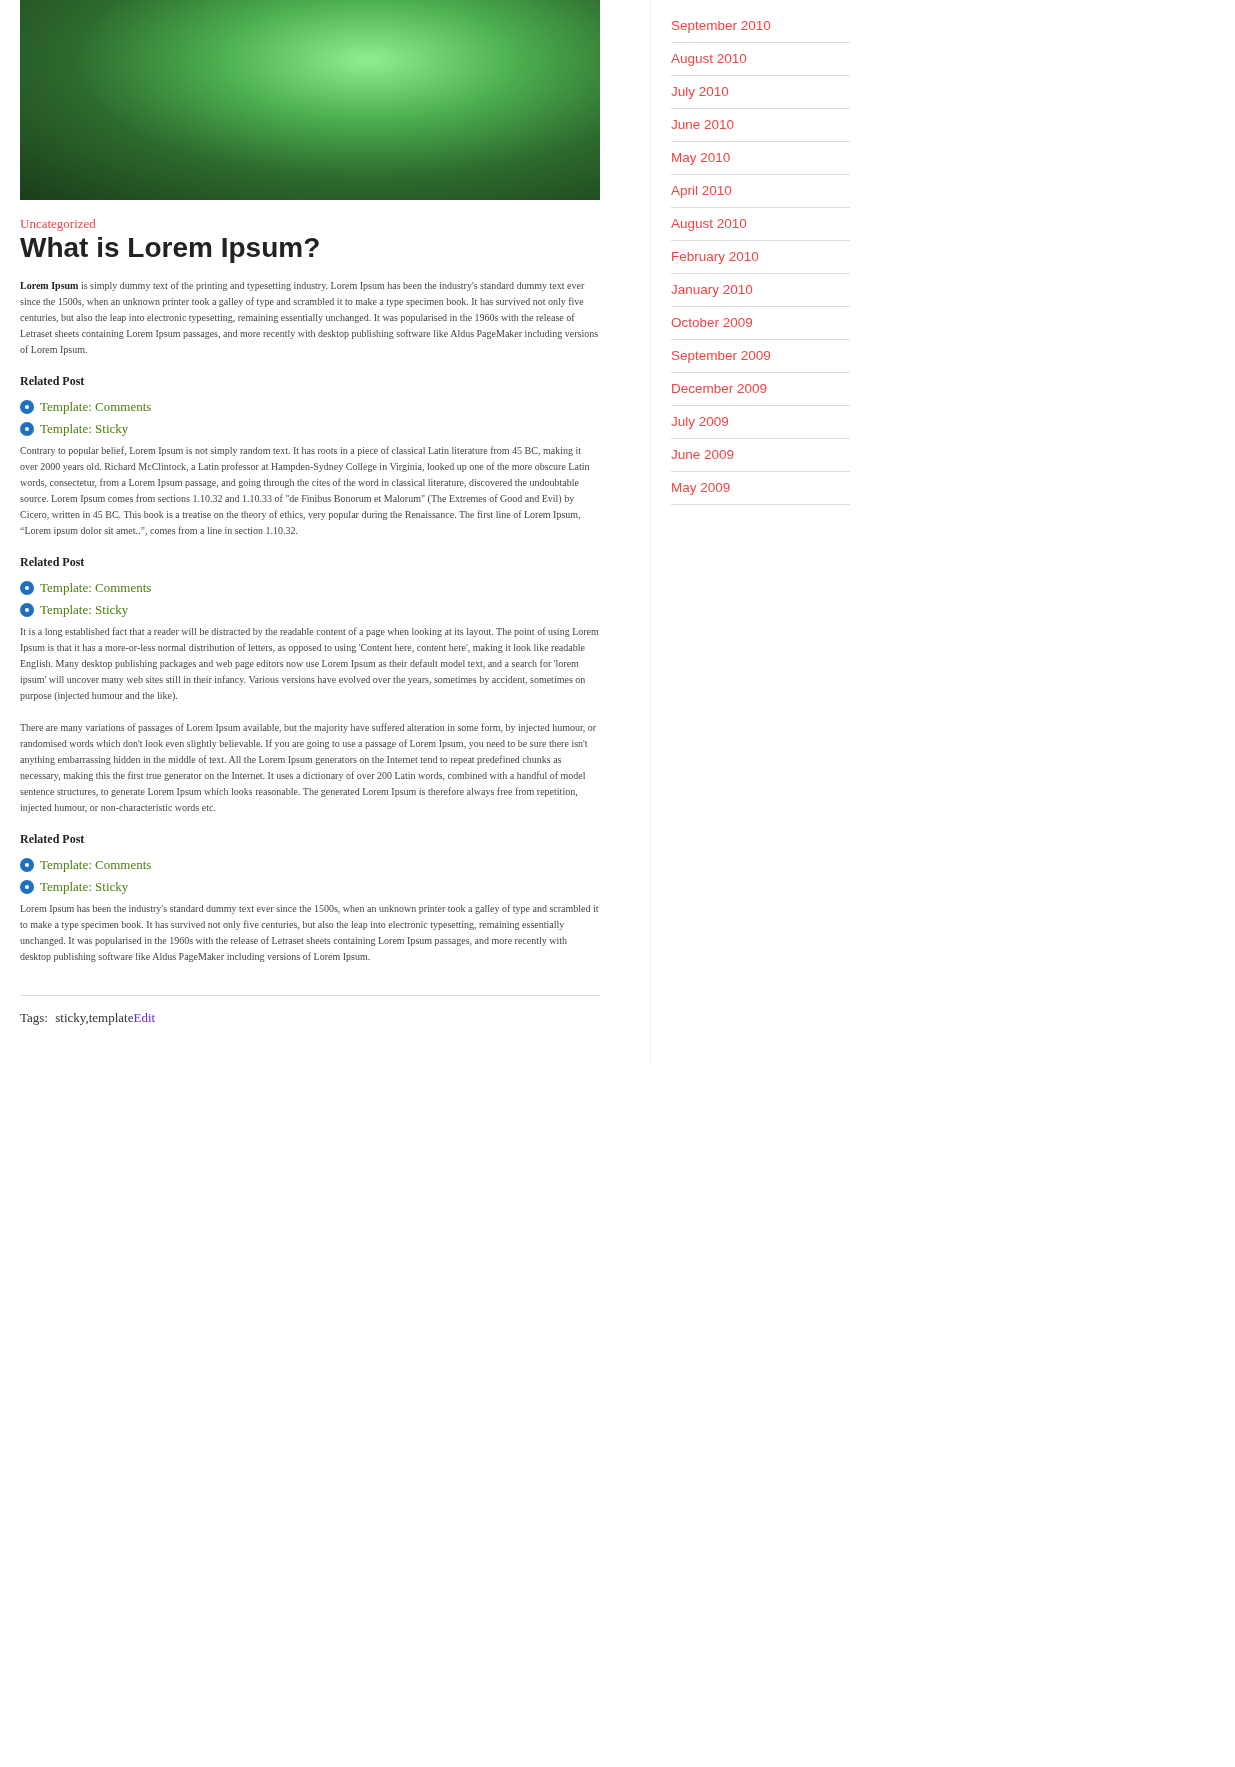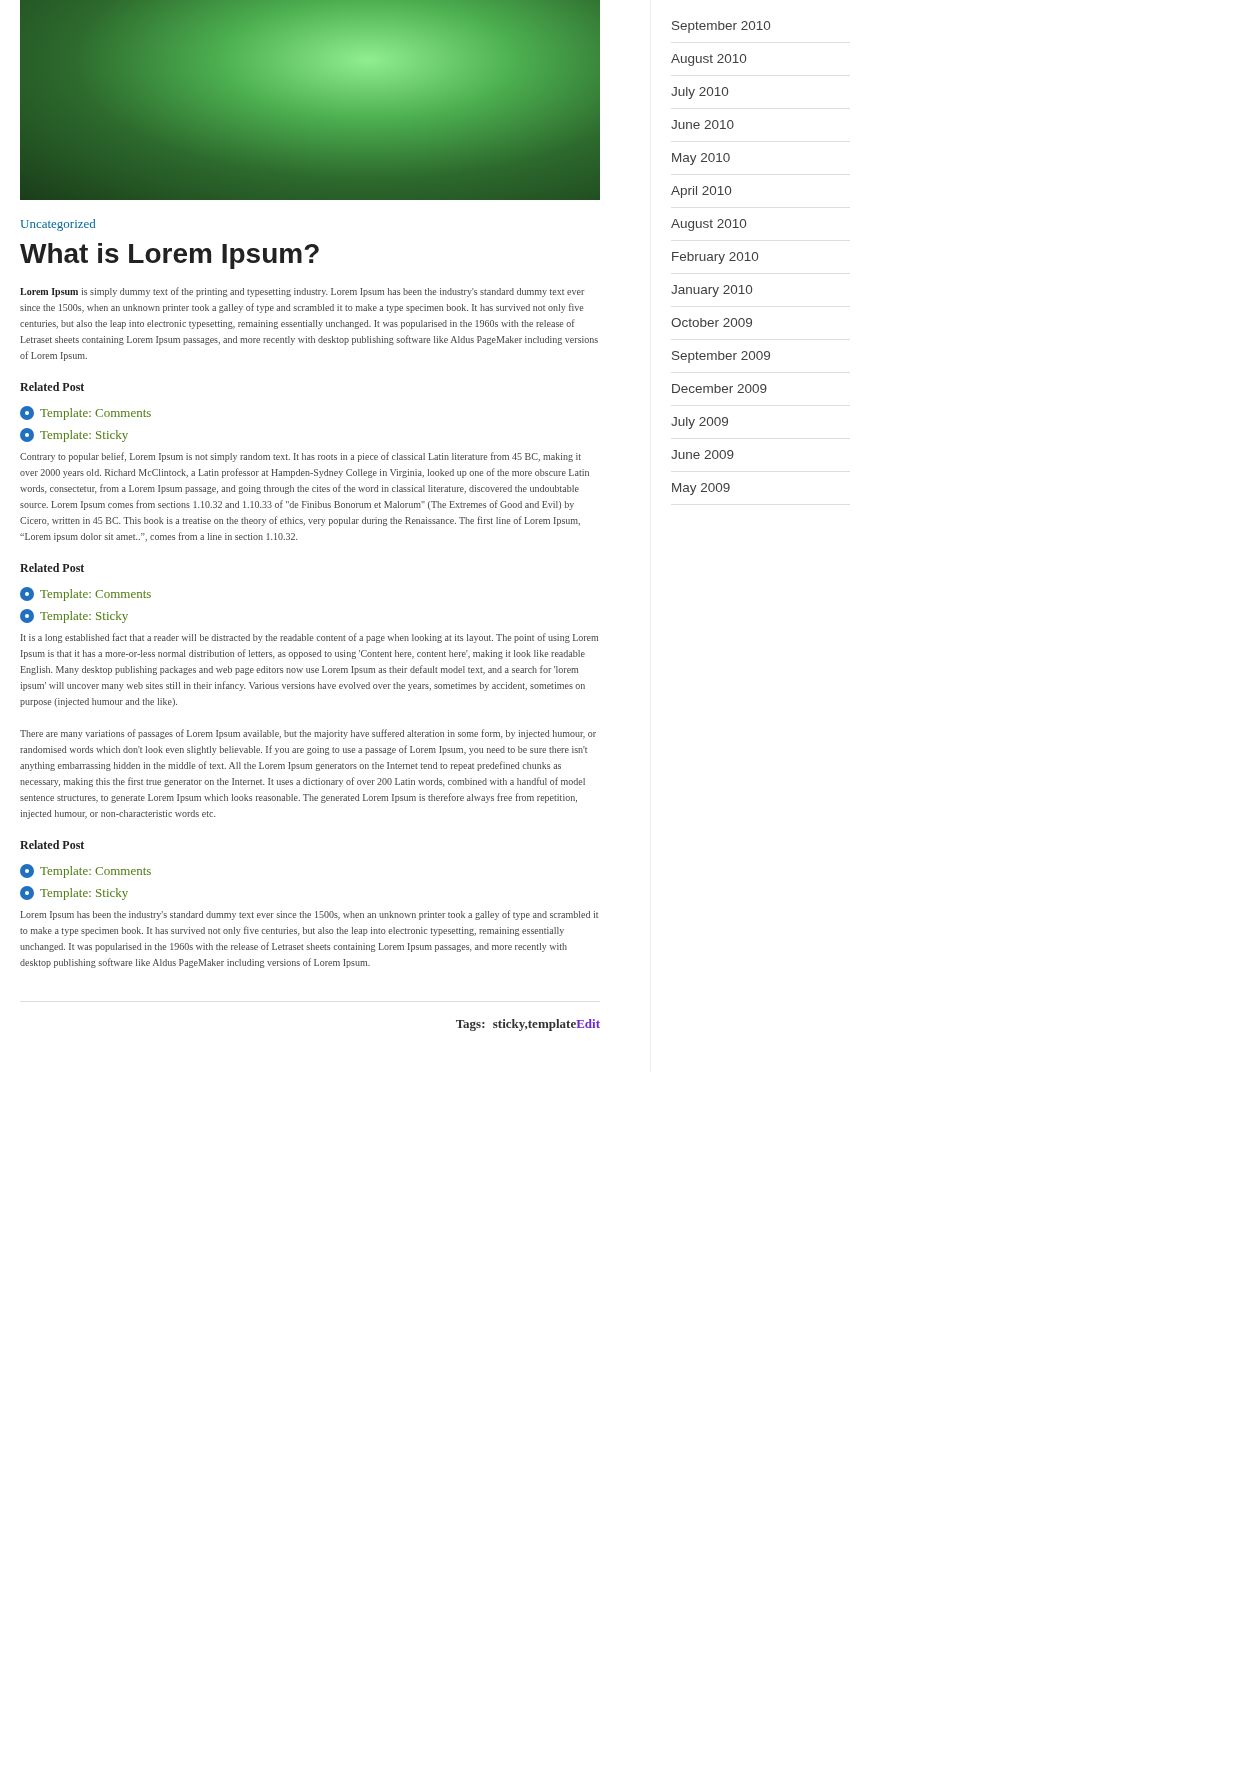--- a/index.html
+++ b/index.html
@@ -37,23 +37,23 @@
       overflow: hidden;
       position: relative;
     }
     .hero-image-inner {
       width: 100%;
       height: 100%;
       background: radial-gradient(ellipse at 60% 30%, #90ee90 0%, #4caf50 30%, #2d6a2d 60%, #1a3d1a 100%);
     }
     .post-category {
       font-size: 13px;
-      color: #0369a1;
+      color: #ef4444;
       margin-top: 16px;
-      margin-bottom: 6px;
+      margin-bottom: 0;
     }
     .post-title {
       font-size: 28px;
       font-weight: bold;
       color: #222;
       margin-bottom: 14px;
       font-family: Arial, sans-serif;
     }
     .post-body {
       font-size: 10px;
@@ -95,42 +95,41 @@
       width: 4px;
       height: 4px;
       background: #fff;
       border-radius: 50%;
     }
     .tags-bar {
       margin-top: 30px;
       padding-top: 14px;
       border-top: 1px solid #ddd;
       display: flex;
-      justify-content: flex-end;
+      justify-content: flex-start;
       align-items: center;
       font-size: 13px;
       color: #333;
-      font-weight: bold;
     }
     .tags-bar a {
       color: #2070c0;
       text-decoration: none;
     }
     
     .sidebar-archive-list {
       list-style: none;
       padding: 0;
       margin: 0;
     }
     .sidebar-archive-list li {
       border-bottom: 1px solid #ddd;
       padding: 8px 0;
     }
     .sidebar-archive-list li a {
-      color: #404040;
+      color: #ef4444;
       text-decoration: none;
       font-size: 13.5px;
       font-family: Arial, sans-serif;
     }
   </style>
 </head>
 <body>
 
 <div class="page-wrapper">
   <div class="main-content">

